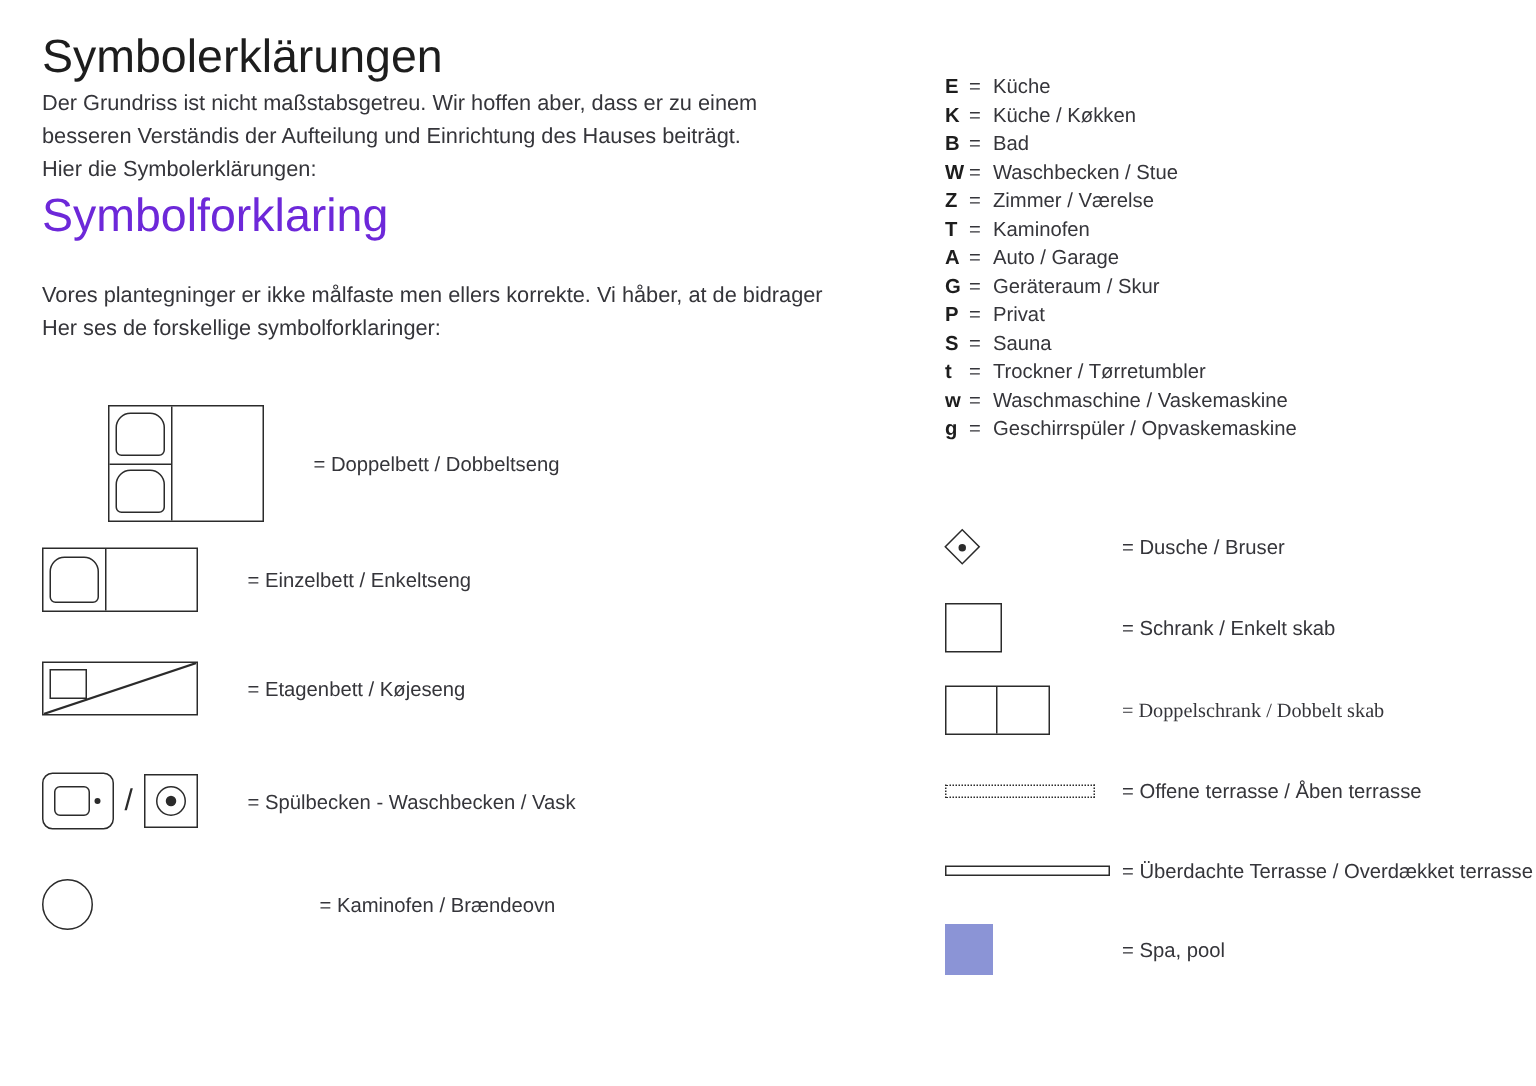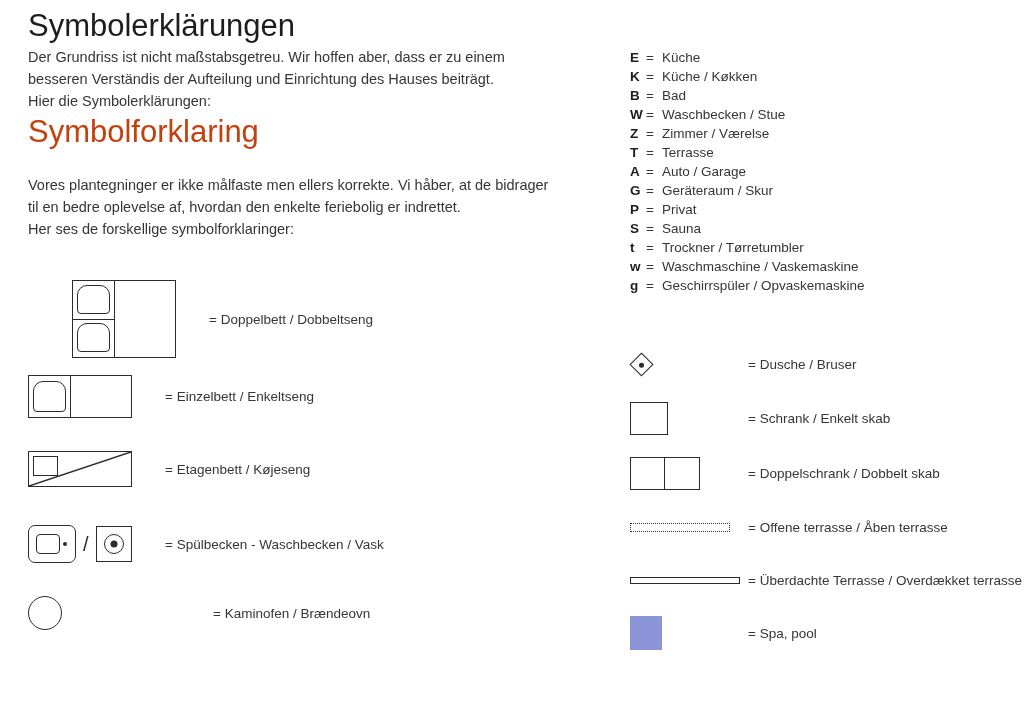--- a/index.html
+++ b/index.html
@@ -16,21 +16,21 @@
     position: relative;
   }
   .page {
     position: relative;
     width: 1024px;
     height: 724px;
   }
   .col-left {
     position: absolute;
     left: 28px;
-    top: 0px;
+    top: 12px;
     width: 600px;
   }
   .col-right {
     position: absolute;
     left: 630px;
     top: 48px;
     width: 394px;
   }
 
   h1.title {
@@ -40,21 +40,21 @@
     margin: 0;
     padding: 6px 0 0 0;
     color: #1d1d1d;
     line-height: 40px;
   }
   h1.title2 {
     font-size: 31px;
     font-weight: normal;
     margin: 0;
     padding: 0;
-    color: #c2410c;
+    color: #6d28d9;
     line-height: 40px;
   }
   .para {
     font-size: 14.5px;
     line-height: 22px;
     color: #35353a;
     margin: 0;
   }
   .para .line { display: block; }
 
@@ -347,21 +347,20 @@
     <div class="block-intro-de para">
       <span class="line">Der Grundriss ist nicht maßstabsgetreu. Wir hoffen aber, dass er zu einem</span>
       <span class="line">besseren Verständis der Aufteilung und Einrichtung des Hauses beiträgt.</span>
       <span class="line">Hier die Symbolerklärungen:</span>
     </div>
 
     <h1 class="title2 block-title-dk">Symbolforklaring</h1>
 
     <div class="block-intro-dk para">
       <span class="line">Vores plantegninger er ikke målfaste men ellers korrekte. Vi håber, at de bidrager</span>
-      <span class="line">til en bedre oplevelse af, hvordan den enkelte feriebolig er indrettet.</span>
       <span class="line">Her ses de forskellige symbolforklaringer:</span>
     </div>
 
     <div class="legend-list-left">
 
       <div class="legend-row" style="height:82px;margin-left:44px;">
         <div class="legend-icon icon-cell-left">
           <div class="bed-double">
             <div class="split"></div>
             <div class="pillow-div"></div>
@@ -445,21 +444,21 @@
         <span class="abbr-val">Waschbecken / Stue</span>
       </div>
       <div class="abbr-row">
         <span class="abbr-key">Z</span>
         <span class="abbr-eq">=</span>
         <span class="abbr-val">Zimmer / Værelse</span>
       </div>
       <div class="abbr-row">
         <span class="abbr-key">T</span>
         <span class="abbr-eq">=</span>
-        <span class="abbr-val">Terrasse</span>
+        <span class="abbr-val">Kaminofen</span>
       </div>
       <div class="abbr-row">
         <span class="abbr-key">A</span>
         <span class="abbr-eq">=</span>
         <span class="abbr-val">Auto / Garage</span>
       </div>
       <div class="abbr-row">
         <span class="abbr-key">G</span>
         <span class="abbr-eq">=</span>
         <span class="abbr-val">Geräteraum / Skur</span>
@@ -502,21 +501,21 @@
         <div class="legend-label label-cell-right">= Dusche / Bruser</div>
       </div>
 
       <div class="legend-row" style="height:55px;">
         <div class="legend-icon icon-cell-right">
           <div class="cab-single"></div>
         </div>
         <div class="legend-label label-cell-right">= Schrank / Enkelt skab</div>
       </div>
 
-      <div class="legend-row" style="height:55px;">
+      <div class="legend-row" style="height:55px;font-family:Liberation Serif, serif;">
         <div class="legend-icon icon-cell-right">
           <div class="cab-double">
               <div class="half"></div>
               <div class="half"></div>
             </div>
         </div>
         <div class="legend-label label-cell-right">= Doppelschrank / Dobbelt skab</div>
       </div>
 
       <div class="legend-row" style="height:52px;">

